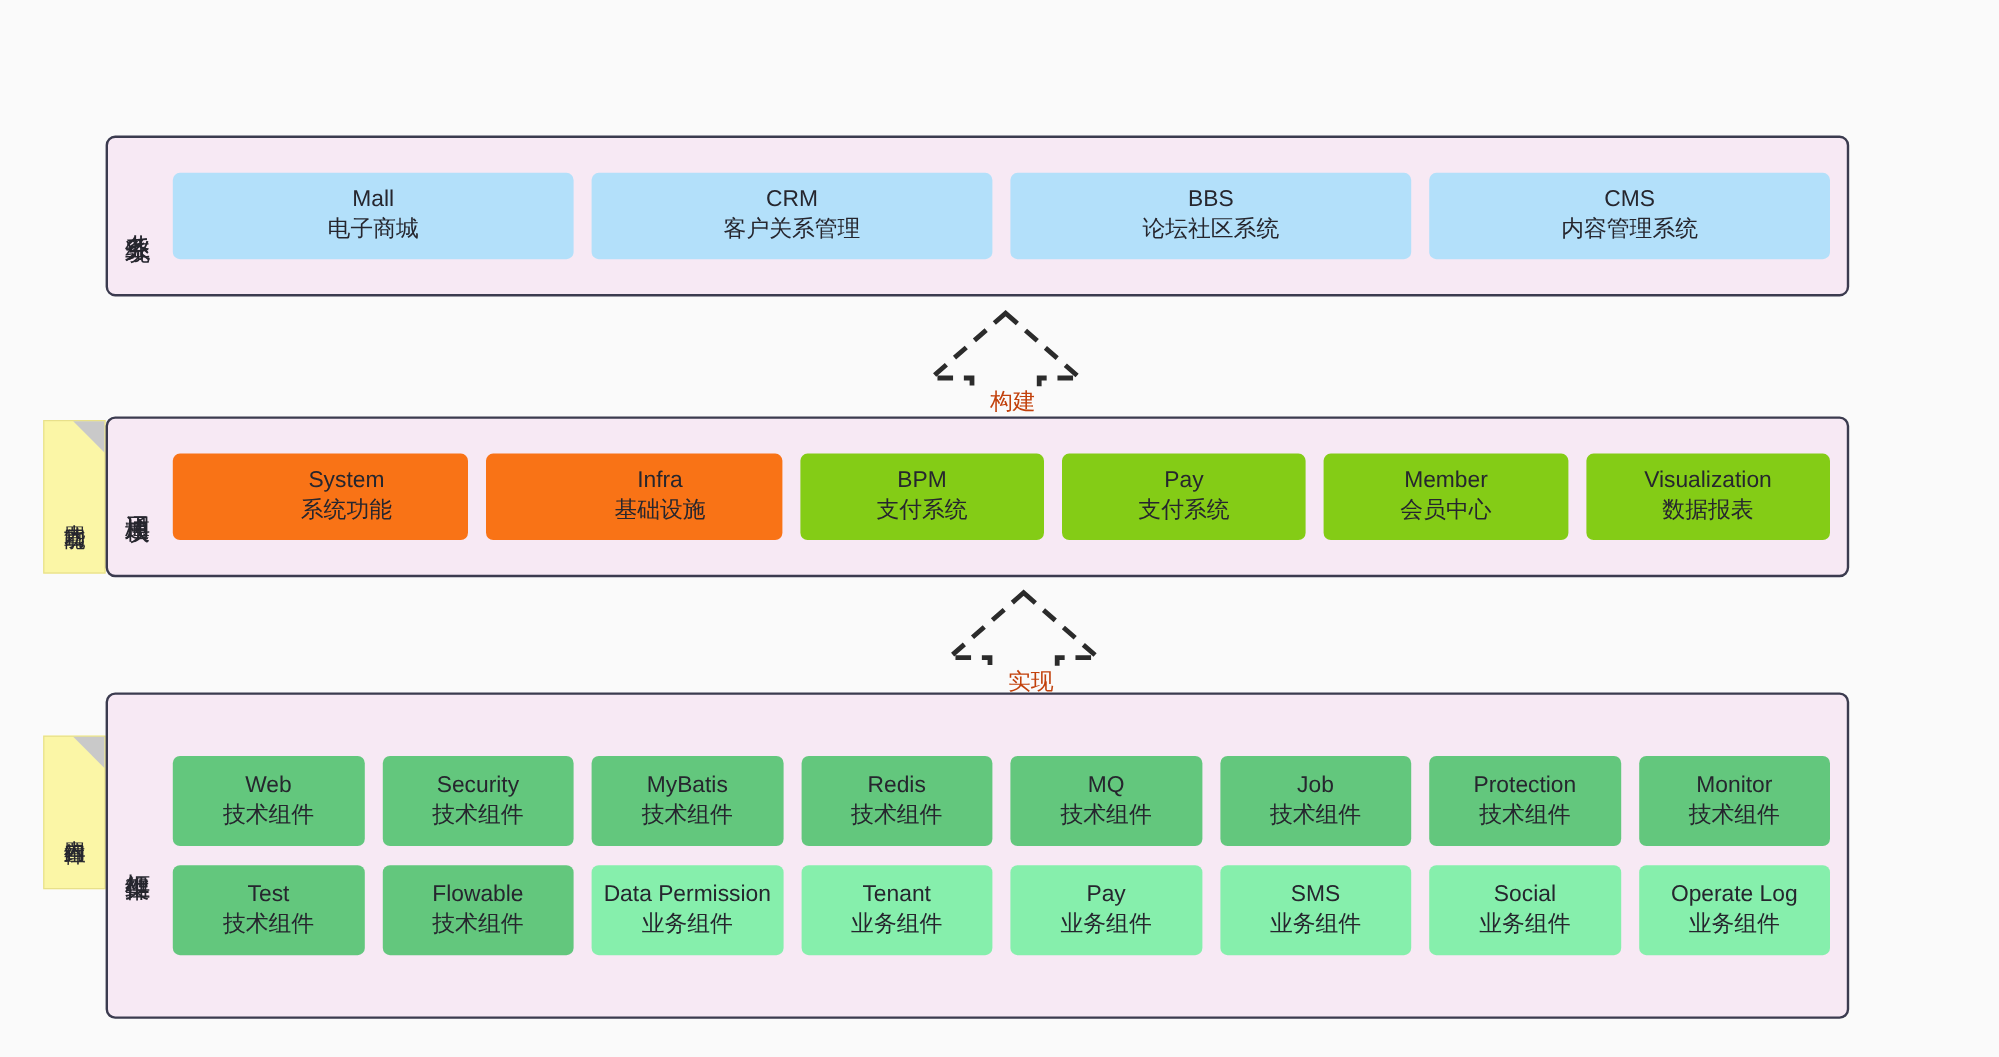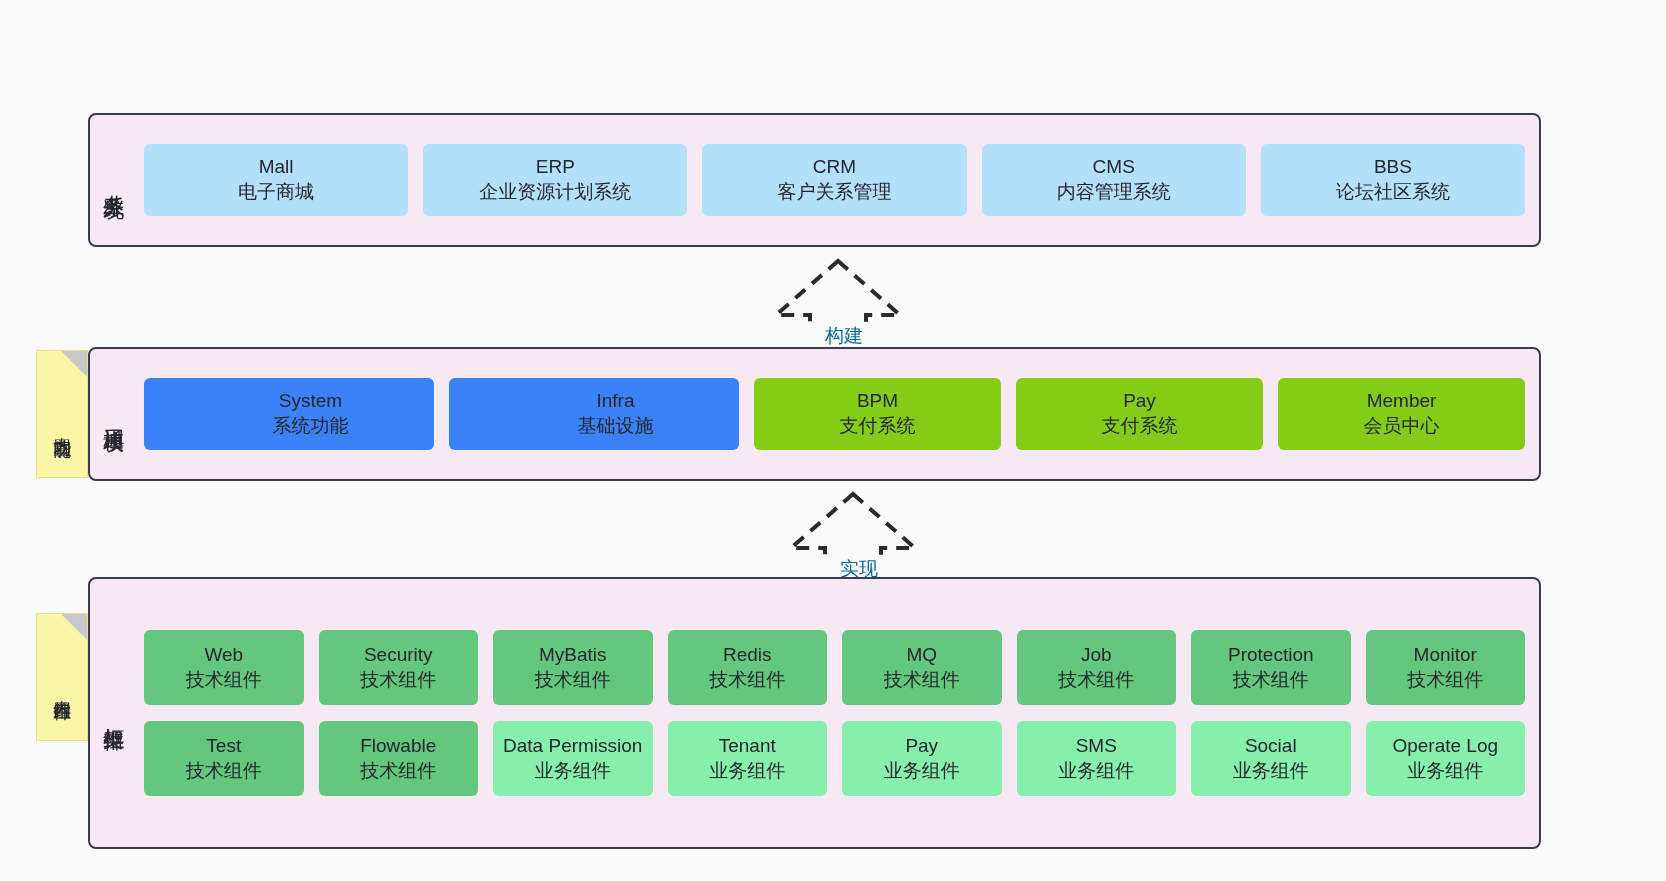--- a/index.html
+++ b/index.html
@@ -67,21 +67,21 @@
     font-size: 19px;
     line-height: 1.30;
     box-sizing: border-box;
     padding: 6px 4px;
   }
   .cell .en { display: block; }
   .cell .cn { display: block; }
 
   
   .c-blue       { background: #b3e0fa; }
-  .c-red        { background: #3b82f6; padding-left: 47px; }
+  .c-red        { background: #f97316; padding-left: 47px; }
   .c-pink       { background: #84cc16; }
   .c-green      { background: #63c77d; }
   .c-lightgreen { background: #86efac; }
 
   
   #layer-business { left: 88px;  top: 113px; width: 1453px; height: 134px; }
   #layer-common   { left: 88px;  top: 347px; width: 1453px; height: 134px; }
   #layer-frame    { left: 88px;  top: 577px; width: 1453px; height: 272px; }
 
   #layer-business .cell,
@@ -123,21 +123,21 @@
     width: 180px;
     height: 100px;
   }
   .arrow svg { display: block; }
   .arrow-label {
     position: absolute;
     left: 12px; right: 0;
     bottom: 6px;
     text-align: center;
     font-size: 19px;
-    color: #0369a1;
+    color: #c2410c;
     background: #fafafa;
     line-height: 1.1;
     pointer-events: none;
   }
   #arrow-build { left: 748px; top: 253px; }
   #arrow-impl  { left: 763px; top: 486px; }
 </style>
 </head>
 <body>
 
@@ -145,34 +145,30 @@
 
   <div class="layer" id="layer-business">
     <div class="layer-title">业务系统</div>
     <div class="layer-body">
       <div class="row">
           <div class="cell c-blue">
             <span class="en">Mall</span>
             <span class="cn">电子商城</span>
           </div>
           <div class="cell c-blue">
-            <span class="en">ERP</span>
-            <span class="cn">企业资源计划系统</span>
-          </div>
-          <div class="cell c-blue">
             <span class="en">CRM</span>
             <span class="cn">客户关系管理</span>
           </div>
           <div class="cell c-blue">
+            <span class="en">BBS</span>
+            <span class="cn">论坛社区系统</span>
+          </div>
+          <div class="cell c-blue">
             <span class="en">CMS</span>
             <span class="cn">内容管理系统</span>
-          </div>
-          <div class="cell c-blue">
-            <span class="en">BBS</span>
-            <span class="cn">论坛社区系统</span>
           </div>
         </div>
     </div>
   </div>
 
   <div class="arrow" id="arrow-build">
     <svg width="180" height="100" viewBox="0 0 180 100" aria-hidden="true">
       <path d="M 90 8 L 152 62 L 118 62 L 118 100 L 62 100 L 62 62 L 28 62 Z" fill="#fafafa" stroke="#2b2b2b" stroke-width="4" stroke-dasharray="13 9" stroke-linejoin="miter"></path>
     </svg>
     <div class="arrow-label">构建</div>
@@ -196,20 +192,24 @@
             <span class="cn">支付系统</span>
           </div>
           <div class="cell c-pink">
             <span class="en">Pay</span>
             <span class="cn">支付系统</span>
           </div>
           <div class="cell c-pink">
             <span class="en">Member</span>
             <span class="cn">会员中心</span>
           </div>
+          <div class="cell c-pink">
+            <span class="en">Visualization</span>
+            <span class="cn">数据报表</span>
+          </div>
         </div>
     </div>
   </div>
 
   <div class="arrow" id="arrow-impl">
     <svg width="180" height="100" viewBox="0 0 180 100" aria-hidden="true">
       <path d="M 90 8 L 152 62 L 118 62 L 118 100 L 62 100 L 62 62 L 28 62 Z" fill="#fafafa" stroke="#2b2b2b" stroke-width="4" stroke-dasharray="13 9" stroke-linejoin="miter"></path>
     </svg>
     <div class="arrow-label">实现</div>
   </div>

